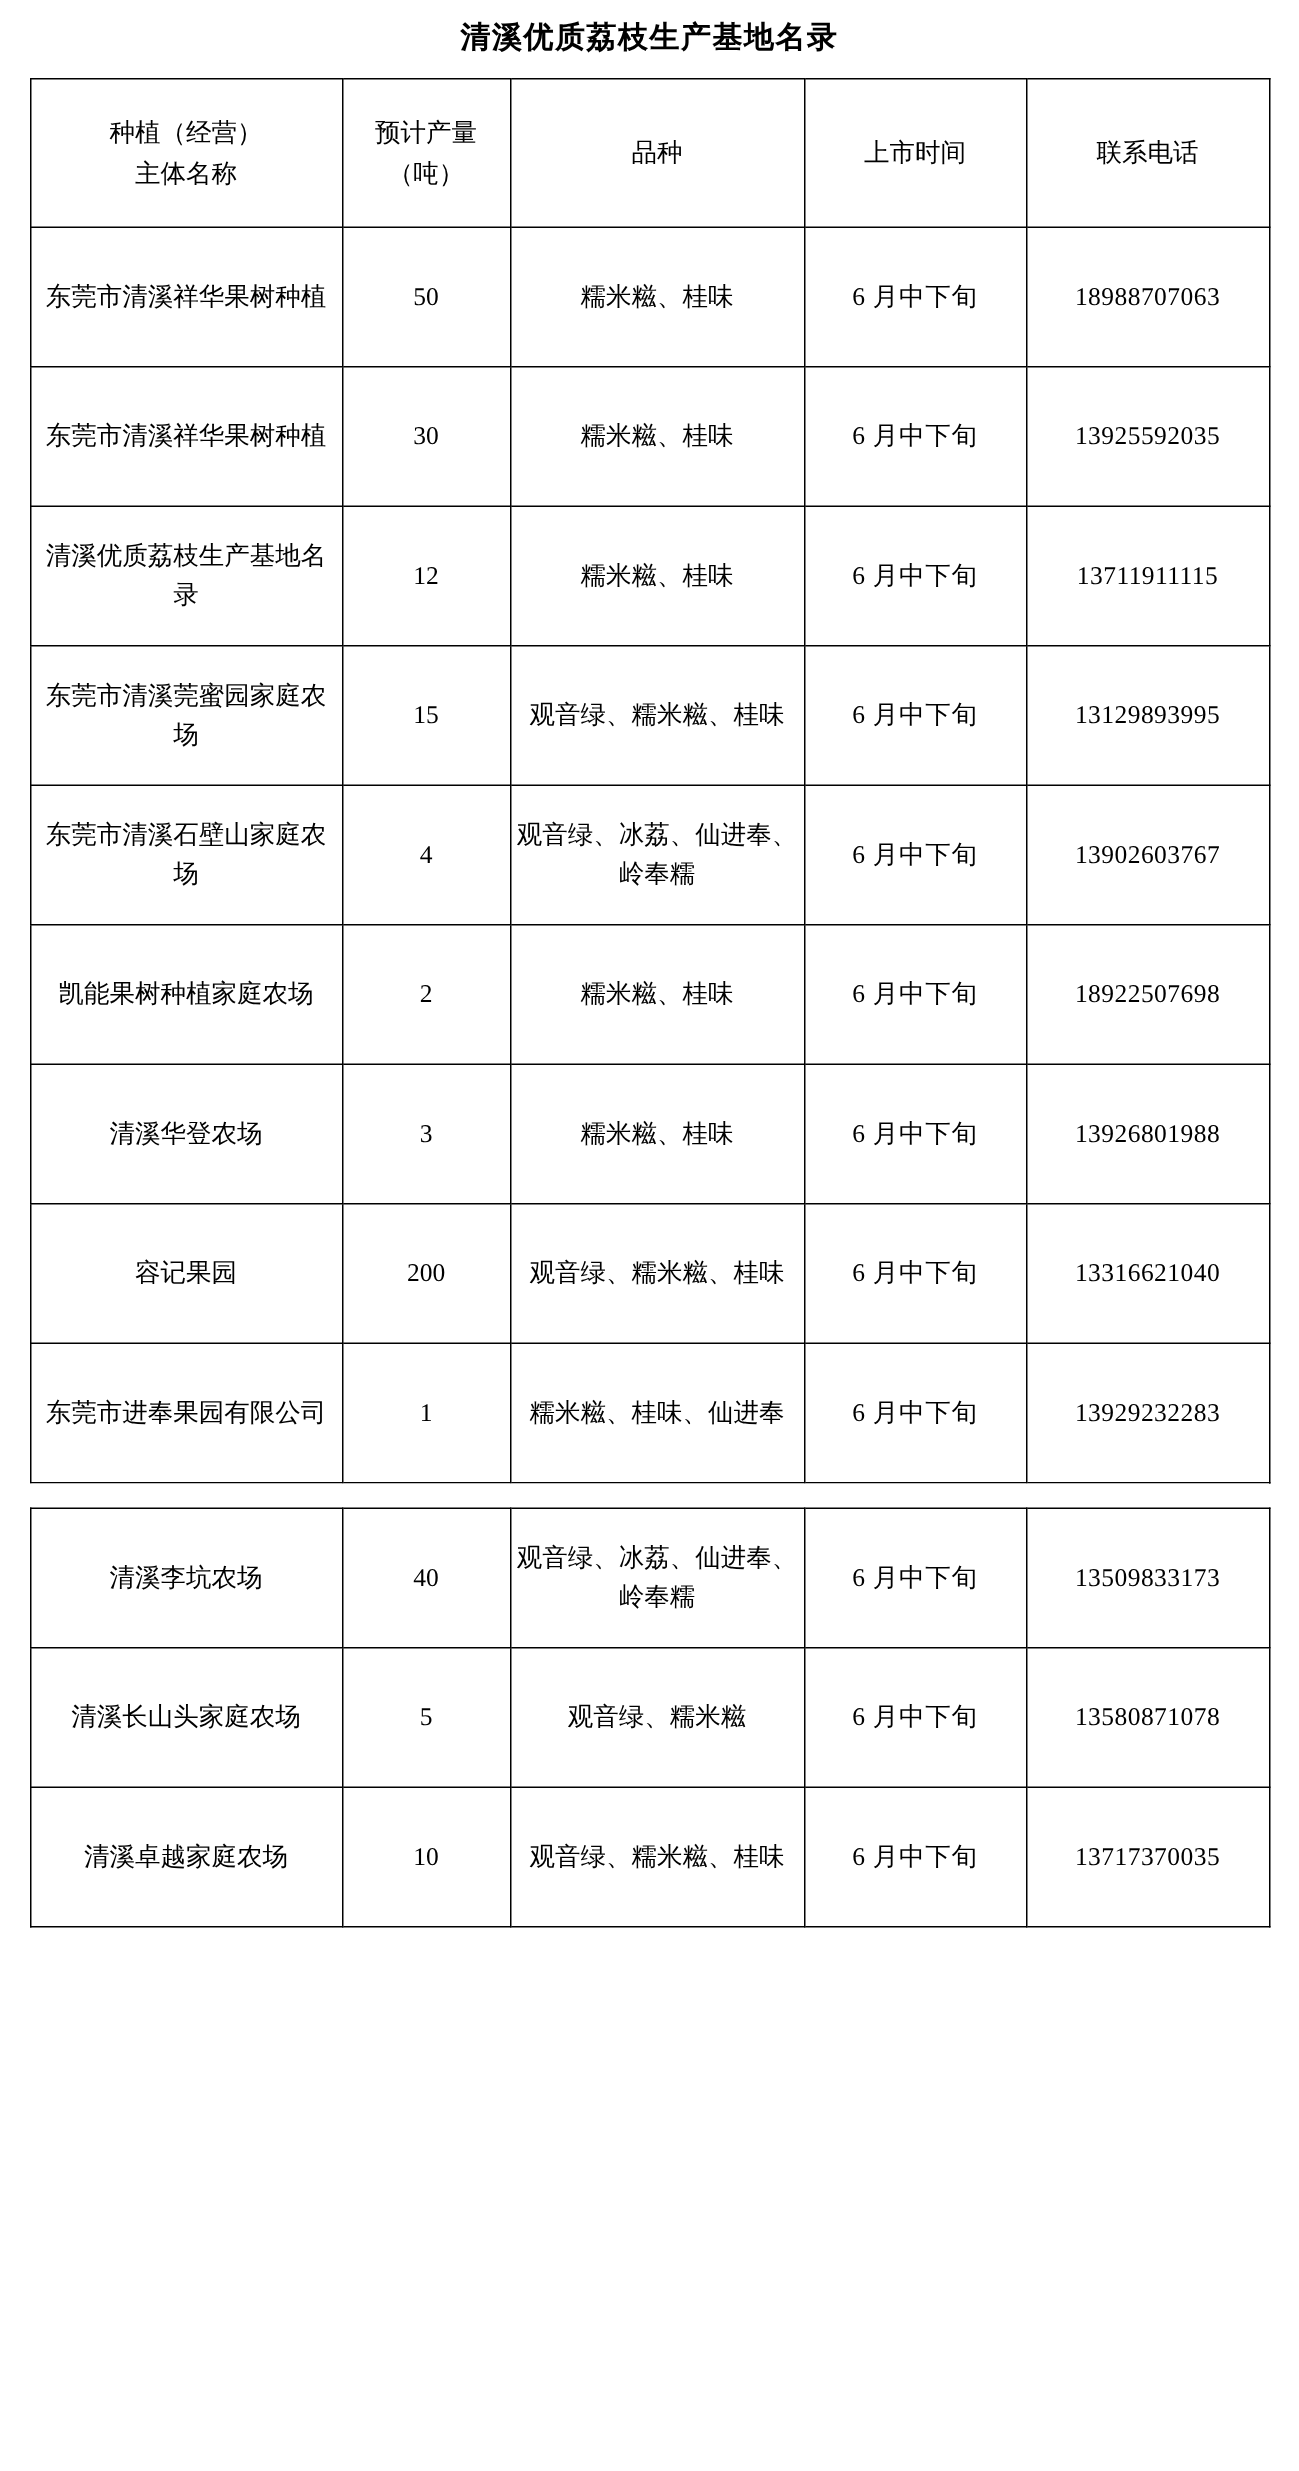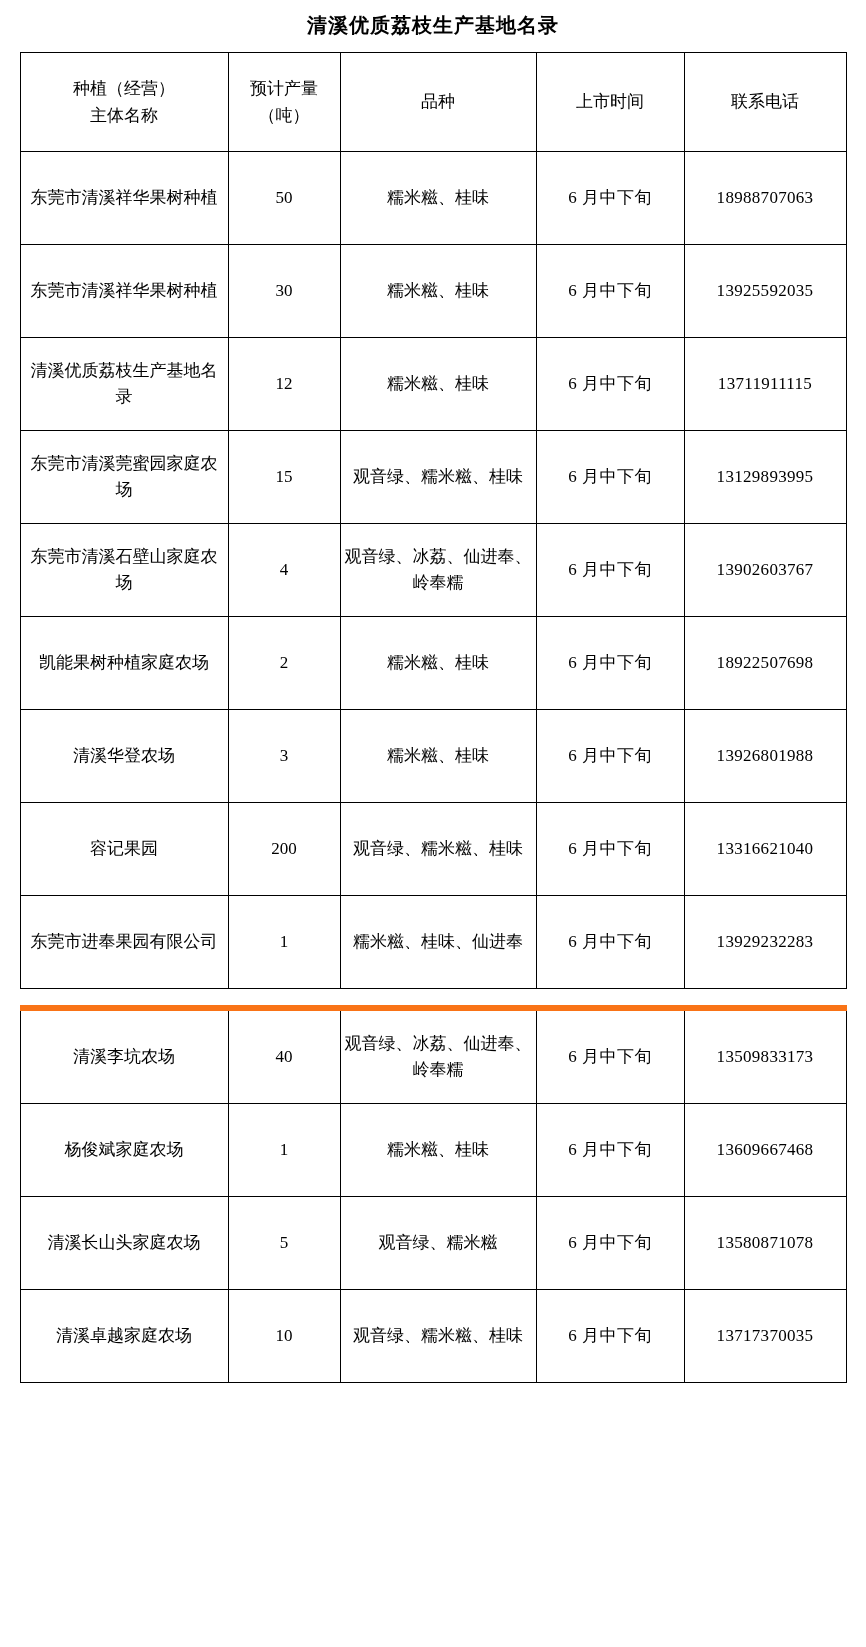--- a/index.html
+++ b/index.html
@@ -67,21 +67,21 @@
     display: block;
     line-height: 1.6;
   }
   .gap-spacer {
     height: 16px;
     width: 826px;
     margin: 0 auto;
     background: #ffffff;
   }
   table.listing.second {
-    border-top: 6px solid #f97316;
+    border-top: 1px solid #f97316;
     font-family: Liberation Serif, serif;
   }
 </style>
 </head>
 <body>
 
 <div class="page">
 
   <div class="doc-title">清溪优质荔枝生产基地名录</div>
 
@@ -193,27 +193,20 @@
     </colgroup>
     <tbody>
       <tr>
         <td class="cell-name">清溪李坑农场</td>
         <td class="cell-yield">40</td>
         <td class="cell-var">观音绿、冰荔、仙进奉、岭奉糯</td>
         <td class="cell-time">6 月中下旬</td>
         <td class="cell-phone">13509833173</td>
       </tr>
       <tr>
-        <td class="cell-name">杨俊斌家庭农场</td>
-        <td class="cell-yield">1</td>
-        <td class="cell-var">糯米糍、桂味</td>
-        <td class="cell-time">6 月中下旬</td>
-        <td class="cell-phone">13609667468</td>
-      </tr>
-      <tr>
         <td class="cell-name">清溪长山头家庭农场</td>
         <td class="cell-yield">5</td>
         <td class="cell-var">观音绿、糯米糍</td>
         <td class="cell-time">6 月中下旬</td>
         <td class="cell-phone">13580871078</td>
       </tr>
       <tr>
         <td class="cell-name">清溪卓越家庭农场</td>
         <td class="cell-yield">10</td>
         <td class="cell-var">观音绿、糯米糍、桂味</td>

